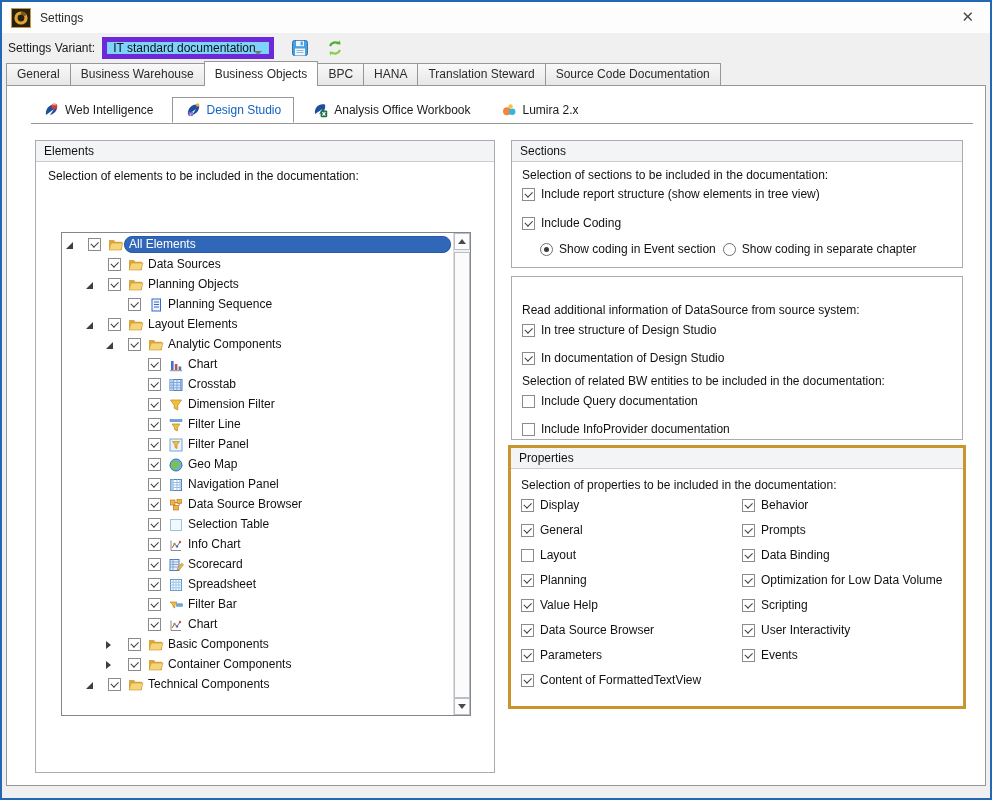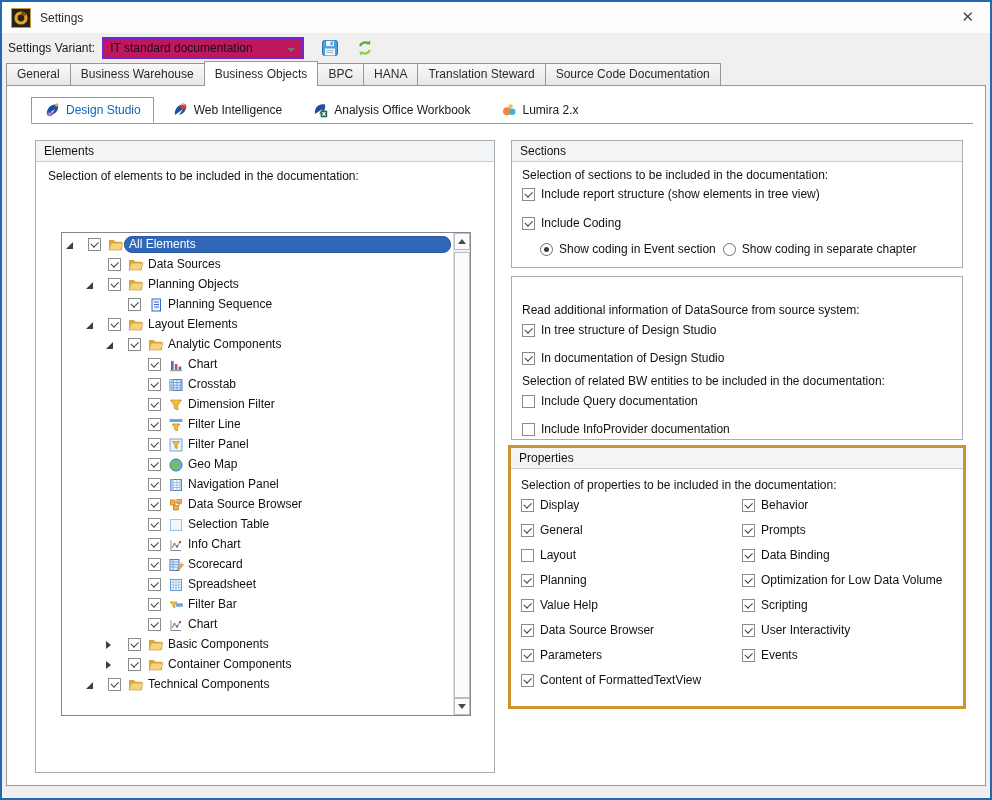--- a/index.html
+++ b/index.html
@@ -4,21 +4,21 @@
 <style>
   html,body{margin:0;padding:0;}
   body{width:992px;height:800px;font-family:"Liberation Sans",sans-serif;background:#fff;position:relative;}
   .window{position:absolute;left:0;top:0;width:992px;height:800px;box-sizing:border-box;border:2px solid #2268b2;background:#f0f0f0;overflow:hidden;}
   .titlebar{position:absolute;left:0;top:0;right:0;height:31px;background:#fdfdfd;display:flex;align-items:center;padding-left:9px;}
   .app-icon{width:20px;height:20px;margin-right:9px;display:inline-block;}
   .title{font-size:12px;color:#2b2b2b;}
   .close{position:absolute;right:16px;top:6px;font-size:15px;color:#4a4a4a;cursor:default;line-height:18px;}
   .variant-row{position:absolute;left:0;top:31px;right:0;height:29px;display:flex;align-items:center;padding-left:6px;}
   .vlabel{font-size:12px;color:#1a1a1a;margin-right:7px;}
-  .combobox{width:202px;height:22px;box-sizing:border-box;background:#be185d;border:2px solid #6d28d9;display:flex;align-items:center;padding-left:6px;font-size:12px;color:#111;position:relative;}
+  .combobox{width:172px;height:22px;box-sizing:border-box;background:#7dd3fc;border:5px solid #6d28d9;display:flex;align-items:center;padding-left:6px;font-size:12px;color:#111;position:relative;}
   .dd-arrow{position:absolute;right:7px;top:9px;width:0;height:0;border-left:4px solid transparent;border-right:4px solid transparent;border-top:4px solid #777;}
   .tool{width:18px;height:18px;display:inline-block;}
   .tool.save{margin-left:17px;}
   .tool.refresh{margin-left:17px;}
   .tabstrip{position:absolute;left:4px;top:59px;right:4px;height:24px;display:flex;align-items:flex-end;z-index:2;}
   .tab{height:21px;line-height:21px;padding:0 10px;font-size:12px;color:#2b2b2b;background:linear-gradient(#f9f9f9,#e7e7e7);border:1px solid #979797;border-bottom:none;margin-right:-1px;white-space:nowrap;}
   .tab.active{height:24px;line-height:24px;background:#fff;z-index:3;margin-bottom:-1px;}
   .tabpage{position:absolute;left:4px;right:4px;top:83px;bottom:12px;background:#fff;border:1px solid #979797;box-sizing:border-box;z-index:1;}
   .subtabstrip{position:absolute;left:24px;right:12px;top:11px;height:26px;border-bottom:1px solid #979797;display:flex;}
   .subtab{height:26px;box-sizing:border-box;display:flex;align-items:center;gap:6px;padding:0 12px;font-size:12px;color:#1a1a1a;margin-bottom:-1px;margin-right:6px;white-space:nowrap;}
@@ -97,43 +97,43 @@
       <div class="tab">Business Warehouse</div>
       <div class="tab active">Business Objects</div>
       <div class="tab">BPC</div>
       <div class="tab">HANA</div>
       <div class="tab">Translation Steward</div>
       <div class="tab">Source Code Documentation</div>
     </div>
 
   <div class="tabpage">
     <div class="subtabstrip" id="sub-tabs">
+        <div class="subtab">
+          <span class="icon16"><svg width="16" height="16" viewBox="0 0 16 16">
+              <path d="M3 13C2 6 8 1 14 3c1 4-2 9-7 10l4-6z" fill="#1f4e9c"></path>
+              <circle cx="11.3" cy="4.3" r="2.9" fill="#d63a2f"></circle>
+              <path d="M9.4 3.2a2.9 2.9 0 0 1 3.8 0" stroke="#ffffff" stroke-width="0.7" fill="none"></path>
+            </svg></span>
+          <span>Web Intelligence</span>
+        </div>
         <div class="subtab active">
           <span class="icon16"><svg width="16" height="16" viewBox="0 0 16 16">
               <path d="M3 13C2 6 8 1 14 3c1 4-2 9-7 10l4-6z" fill="#1f4e9c"></path>
               <circle cx="12.6" cy="3" r="1.7" fill="#f0a43c"></circle>
               <g fill="#7c6bd0">
                 <rect x="3.6" y="9.8" width="2" height="2"></rect>
                 <rect x="5.9" y="9.8" width="2" height="2"></rect>
                 <rect x="3.6" y="12.1" width="2" height="2"></rect>
                 <rect x="5.9" y="12.1" width="2" height="2"></rect>
               </g>
             </svg></span>
           <span>Design Studio</span>
         </div>
         <div class="subtab">
           <span class="icon16"><svg width="16" height="16" viewBox="0 0 16 16">
-              <path d="M3 13C2 6 8 1 14 3c1 4-2 9-7 10l4-6z" fill="#1f4e9c"></path>
-              <circle cx="11.3" cy="4.3" r="2.9" fill="#d63a2f"></circle>
-              <path d="M9.4 3.2a2.9 2.9 0 0 1 3.8 0" stroke="#ffffff" stroke-width="0.7" fill="none"></path>
-            </svg></span>
-          <span>Web Intelligence</span>
-        </div>
-        <div class="subtab">
-          <span class="icon16"><svg width="16" height="16" viewBox="0 0 16 16">
               <path d="M3 12C2 5 7.5 1 13 2.6 14 7 11.5 11 7 12.3l3.5-5.3z" fill="#1f4e9c"></path>
               <rect x="8.6" y="8.6" width="6.6" height="6.6" rx="1" fill="#1e7145"></rect>
               <path d="M10.4 10.1l3 3.6M13.4 10.1l-3 3.6" stroke="#fff" stroke-width="1.2"></path>
             </svg></span>
           <span>Analysis Office Workbook</span>
         </div>
         <div class="subtab">
           <span class="icon16"><svg width="16" height="16" viewBox="0 0 16 16">
               <circle cx="6" cy="9.3" r="4" fill="#f0883c"></circle>
               <circle cx="11.2" cy="9.8" r="3.2" fill="#35b5e5"></circle>

